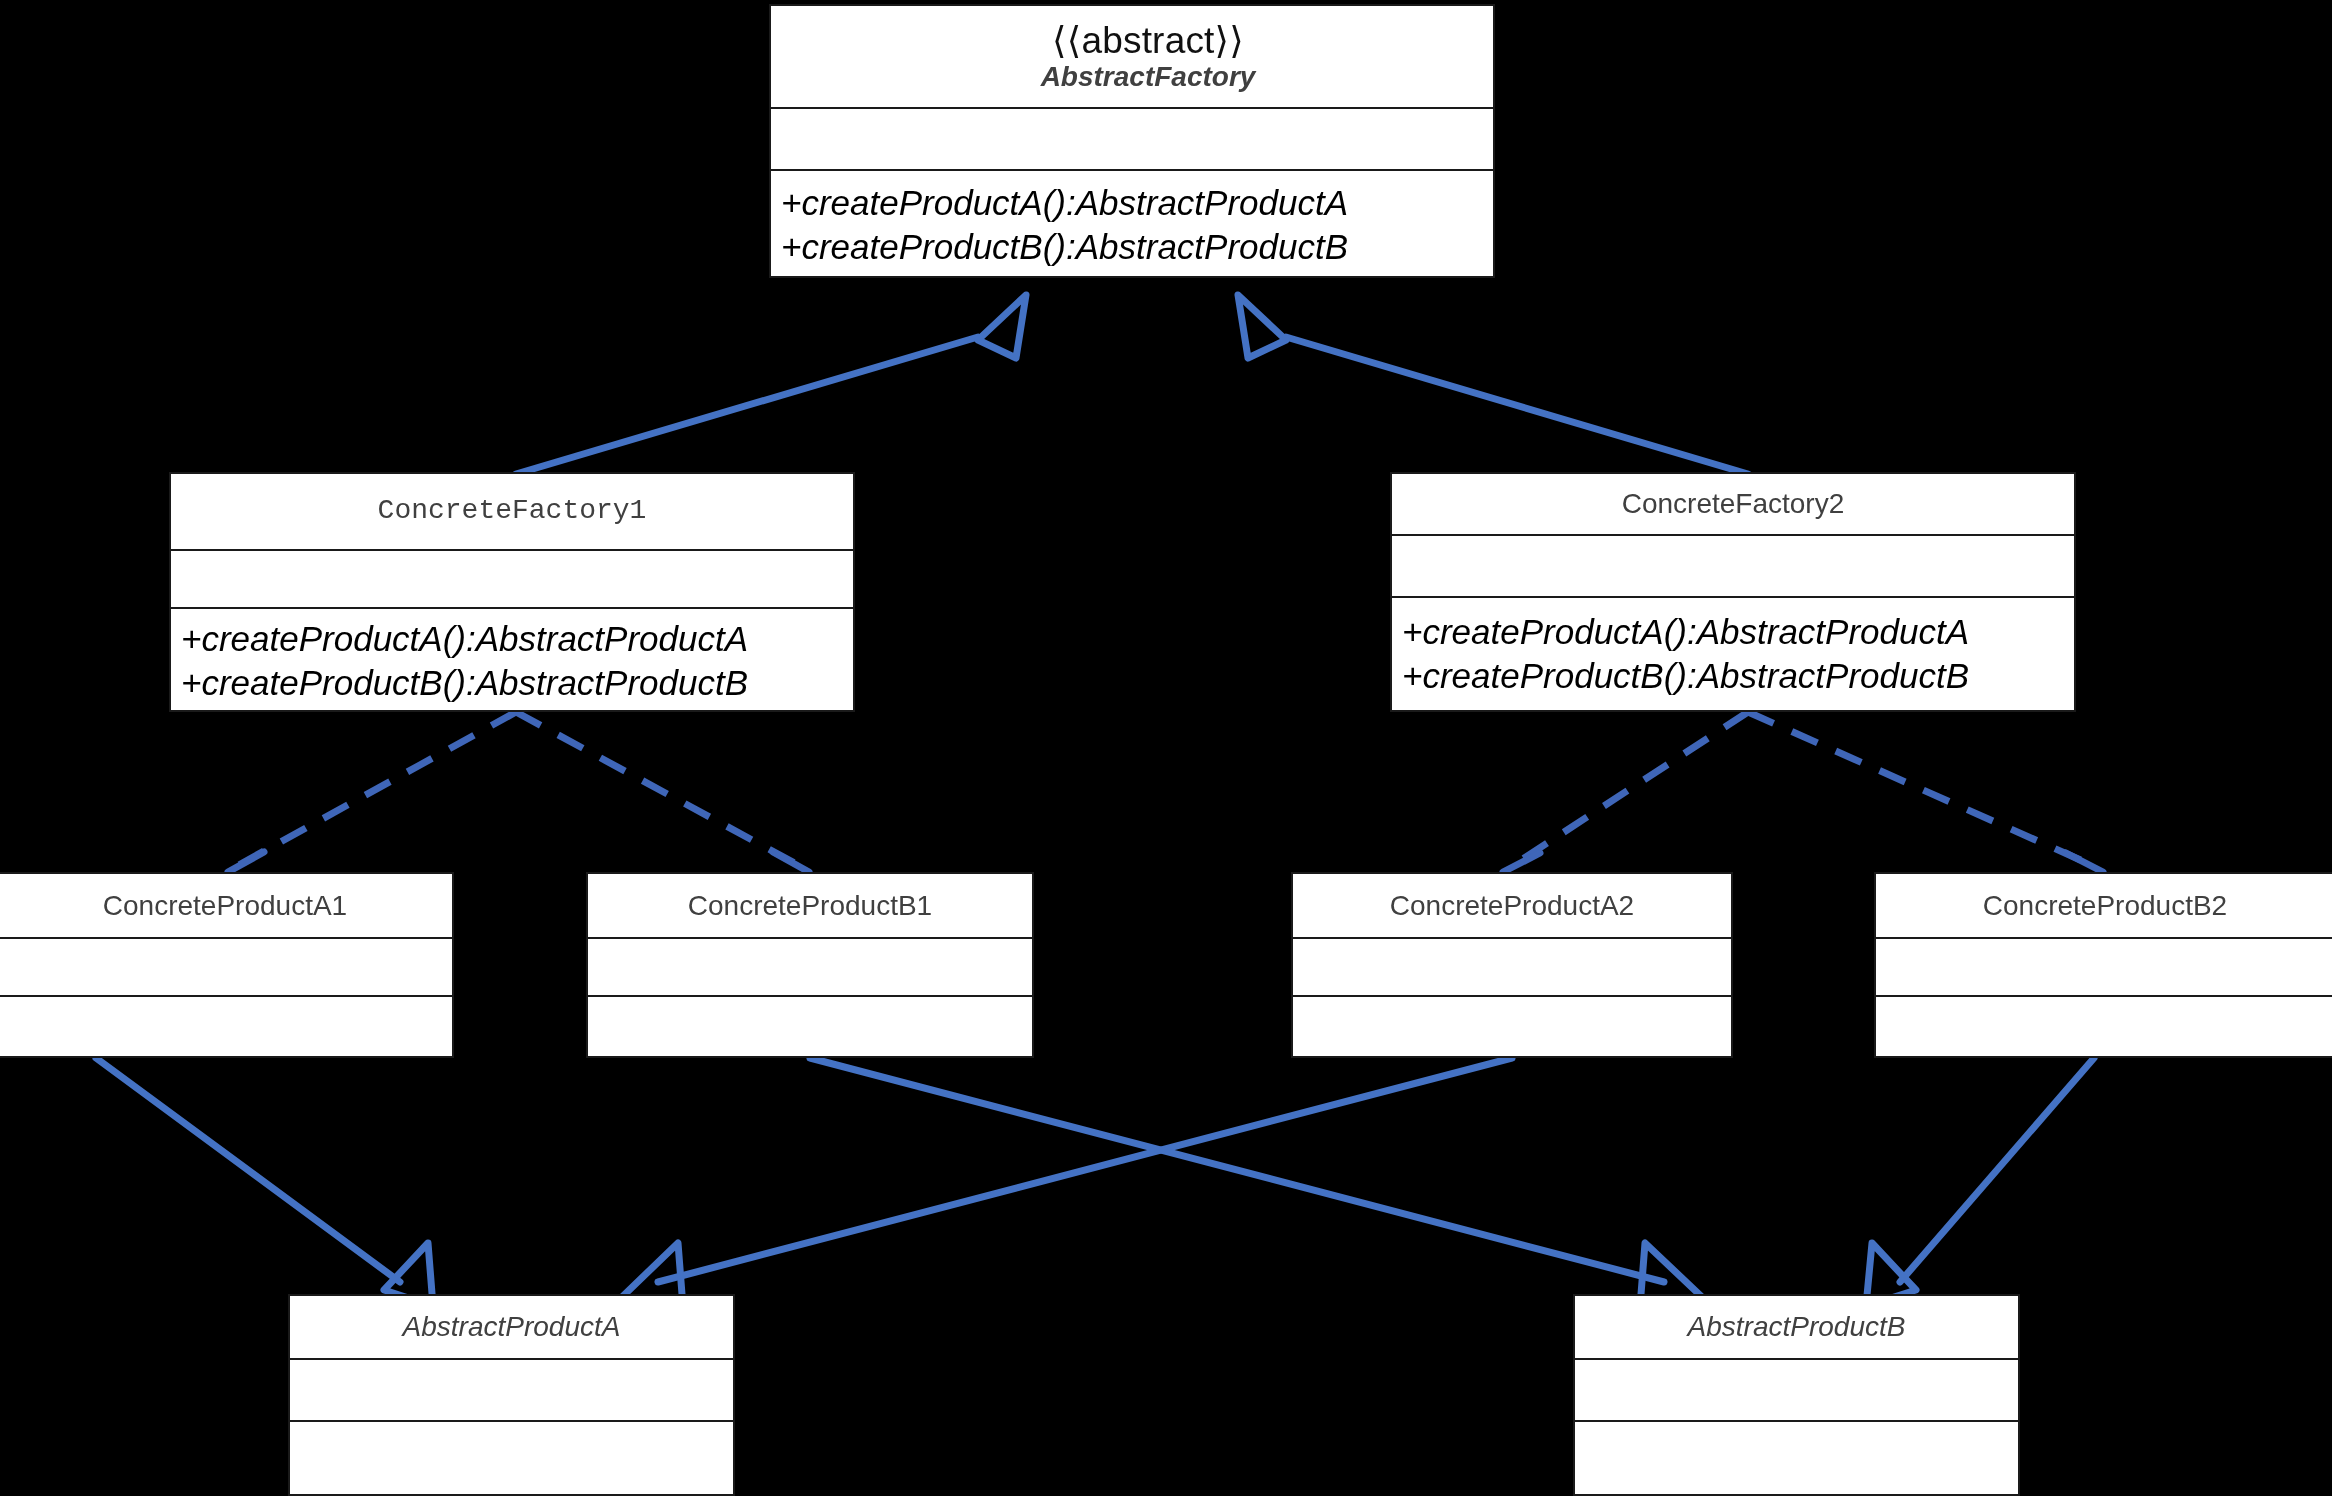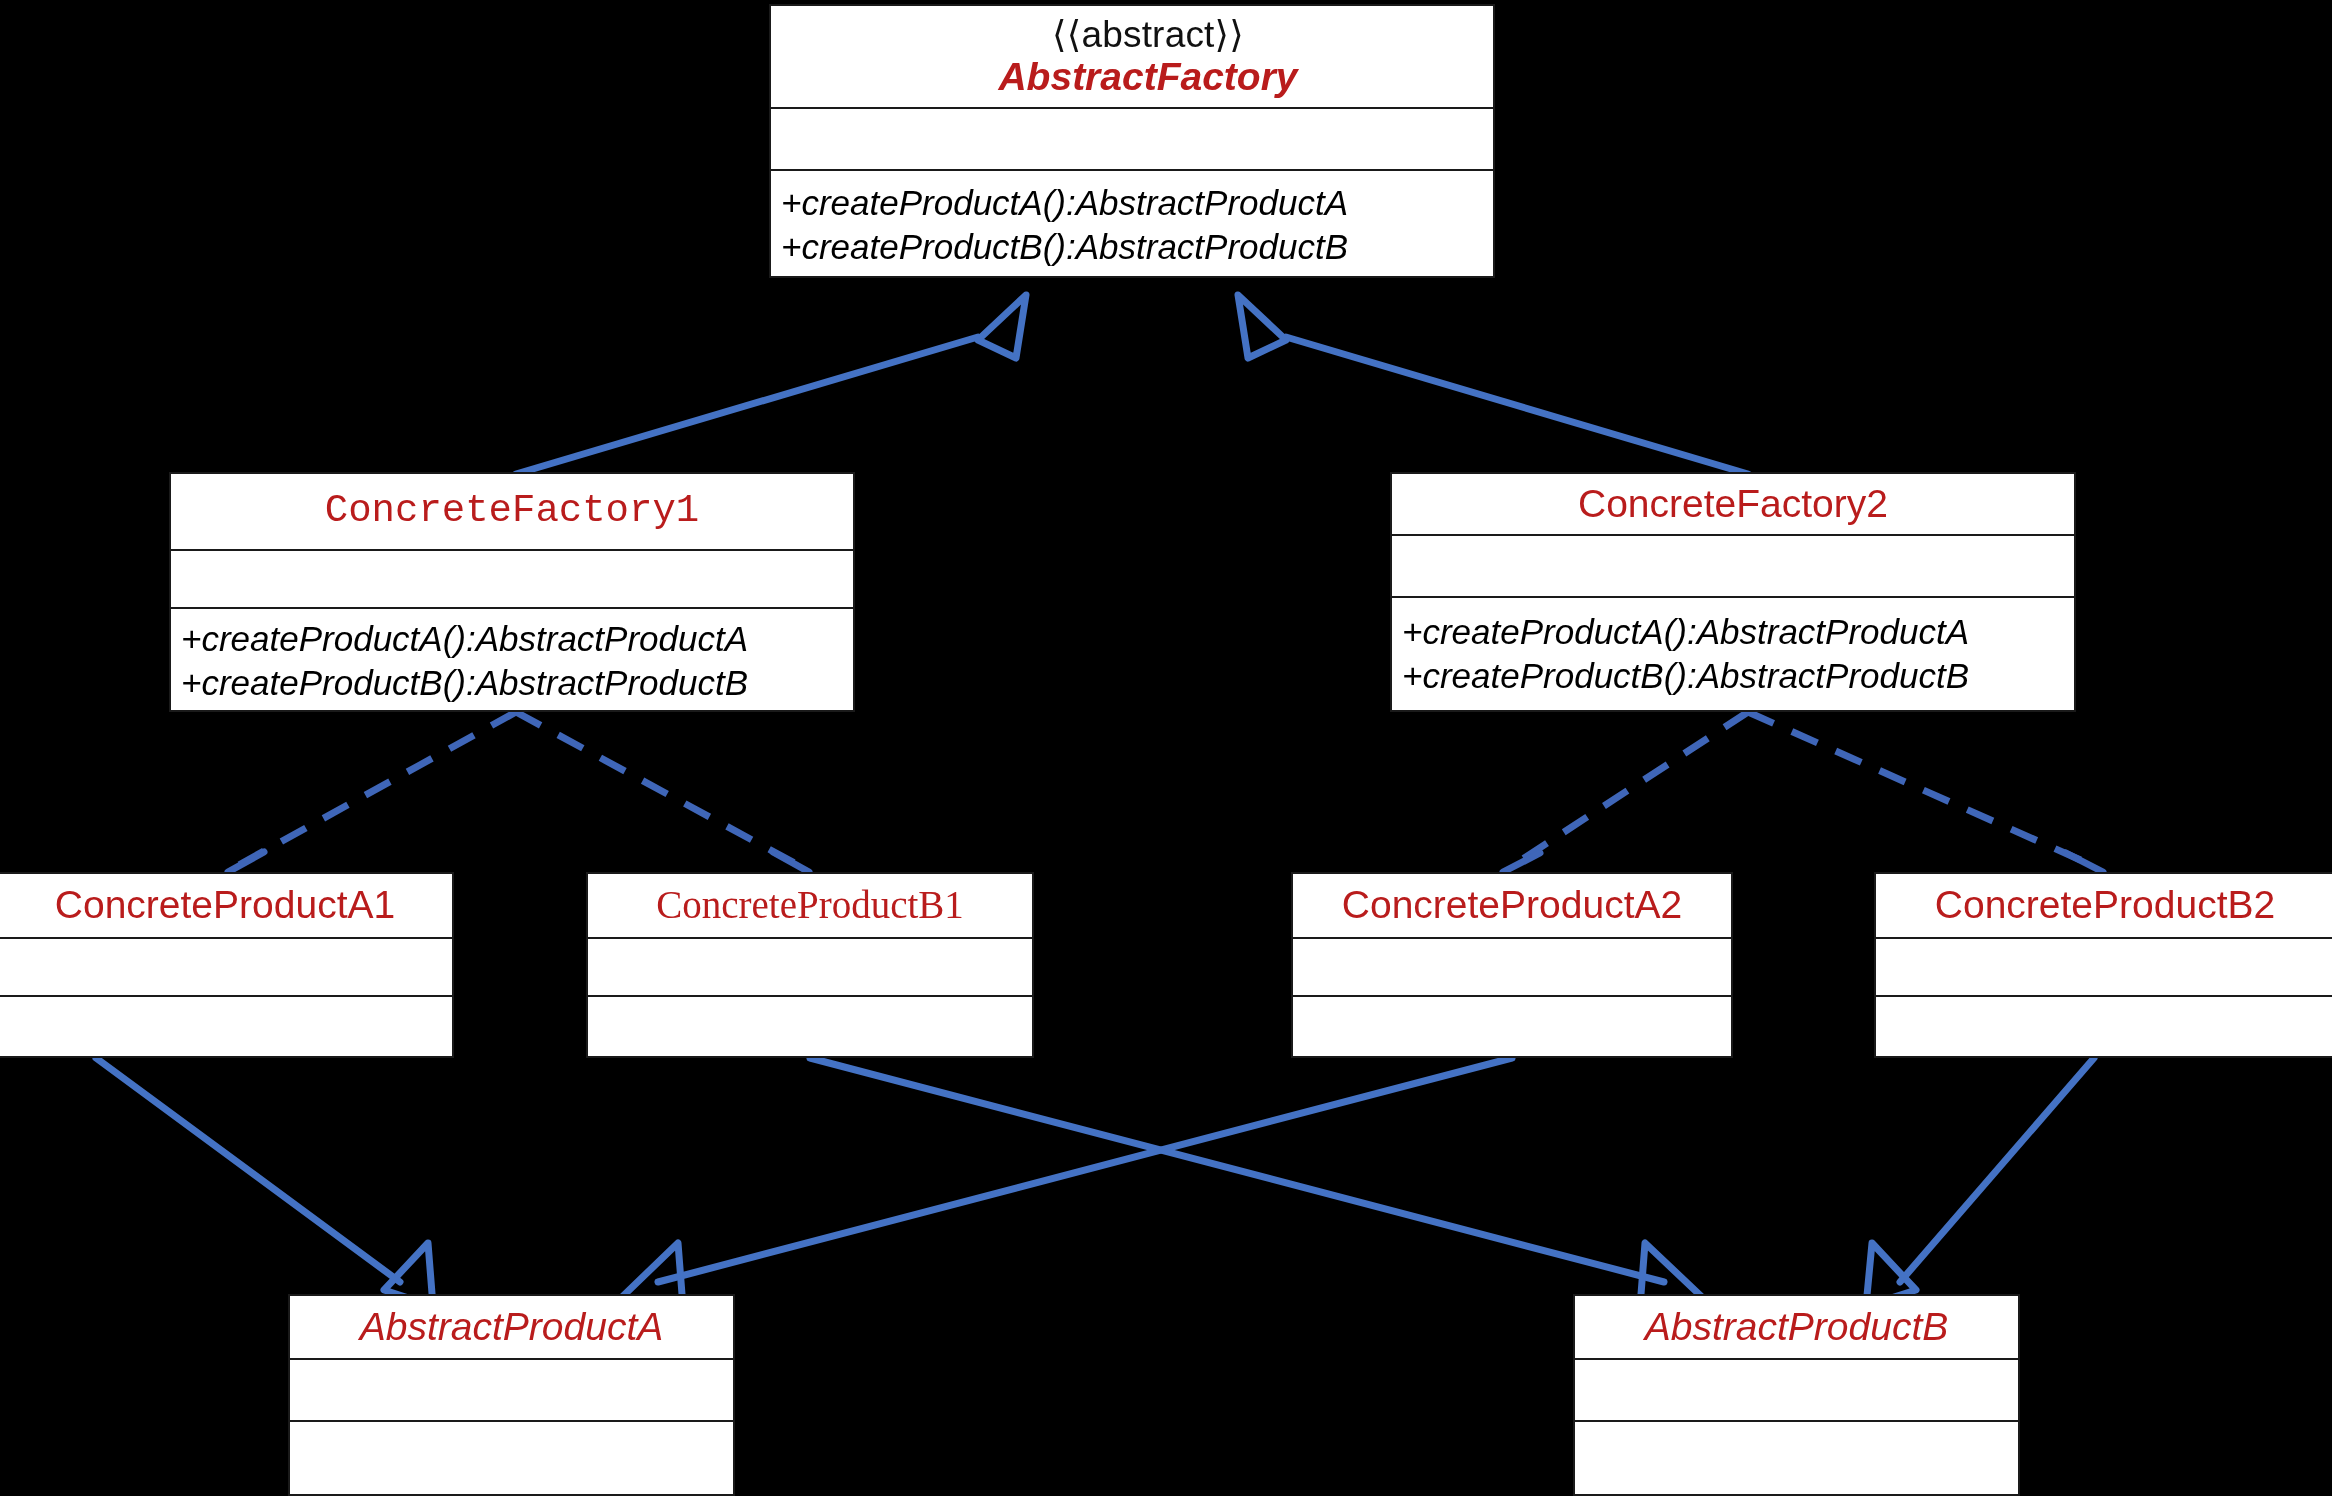--- a/index.html
+++ b/index.html
@@ -52,23 +52,23 @@
   }
   .stereotype {
     font-size: 37px;
     line-height: 1.12;
     color: #111111;
     font-weight: normal;
     letter-spacing: 0.2px;
     white-space: nowrap;
   }
   .class-name {
-    font-size: 39px;
+    font-size: 28px;
     line-height: 1.14;
-    color: #b91c1c;
+    color: #404040;
     white-space: nowrap;
   }
   .class-name.abstract-name {
     font-style: italic;
     font-weight: bold;
   }
   .class-name.abstract-plain {
     font-style: italic;
     font-weight: normal;
   }
@@ -182,21 +182,21 @@
   </div>
 
   <div class="uml-class" style="left:-4px; top:872px; width:458px; height:186px;">
     <div class="compartment name-compartment" style="height:64px;">
       <div class="class-name concrete-name">ConcreteProductA1</div>
     </div>
     <div class="compartment divided attr-compartment empty-compartment" style="height:58px;"></div>
     <div class="compartment divided empty-compartment" style="height:62px;"></div>
   </div>
 
-  <div class="uml-class" style="left:586px; top:872px; width:448px; height:186px;font-family:Liberation Serif, serif;">
+  <div class="uml-class" style="left:586px; top:872px; width:448px; height:186px;">
     <div class="compartment name-compartment" style="height:64px;">
       <div class="class-name concrete-name">ConcreteProductB1</div>
     </div>
     <div class="compartment divided attr-compartment empty-compartment" style="height:58px;"></div>
     <div class="compartment divided empty-compartment" style="height:62px;"></div>
   </div>
 
   <div class="uml-class" style="left:1291px; top:872px; width:442px; height:186px;">
     <div class="compartment name-compartment" style="height:64px;">
       <div class="class-name concrete-name">ConcreteProductA2</div>

